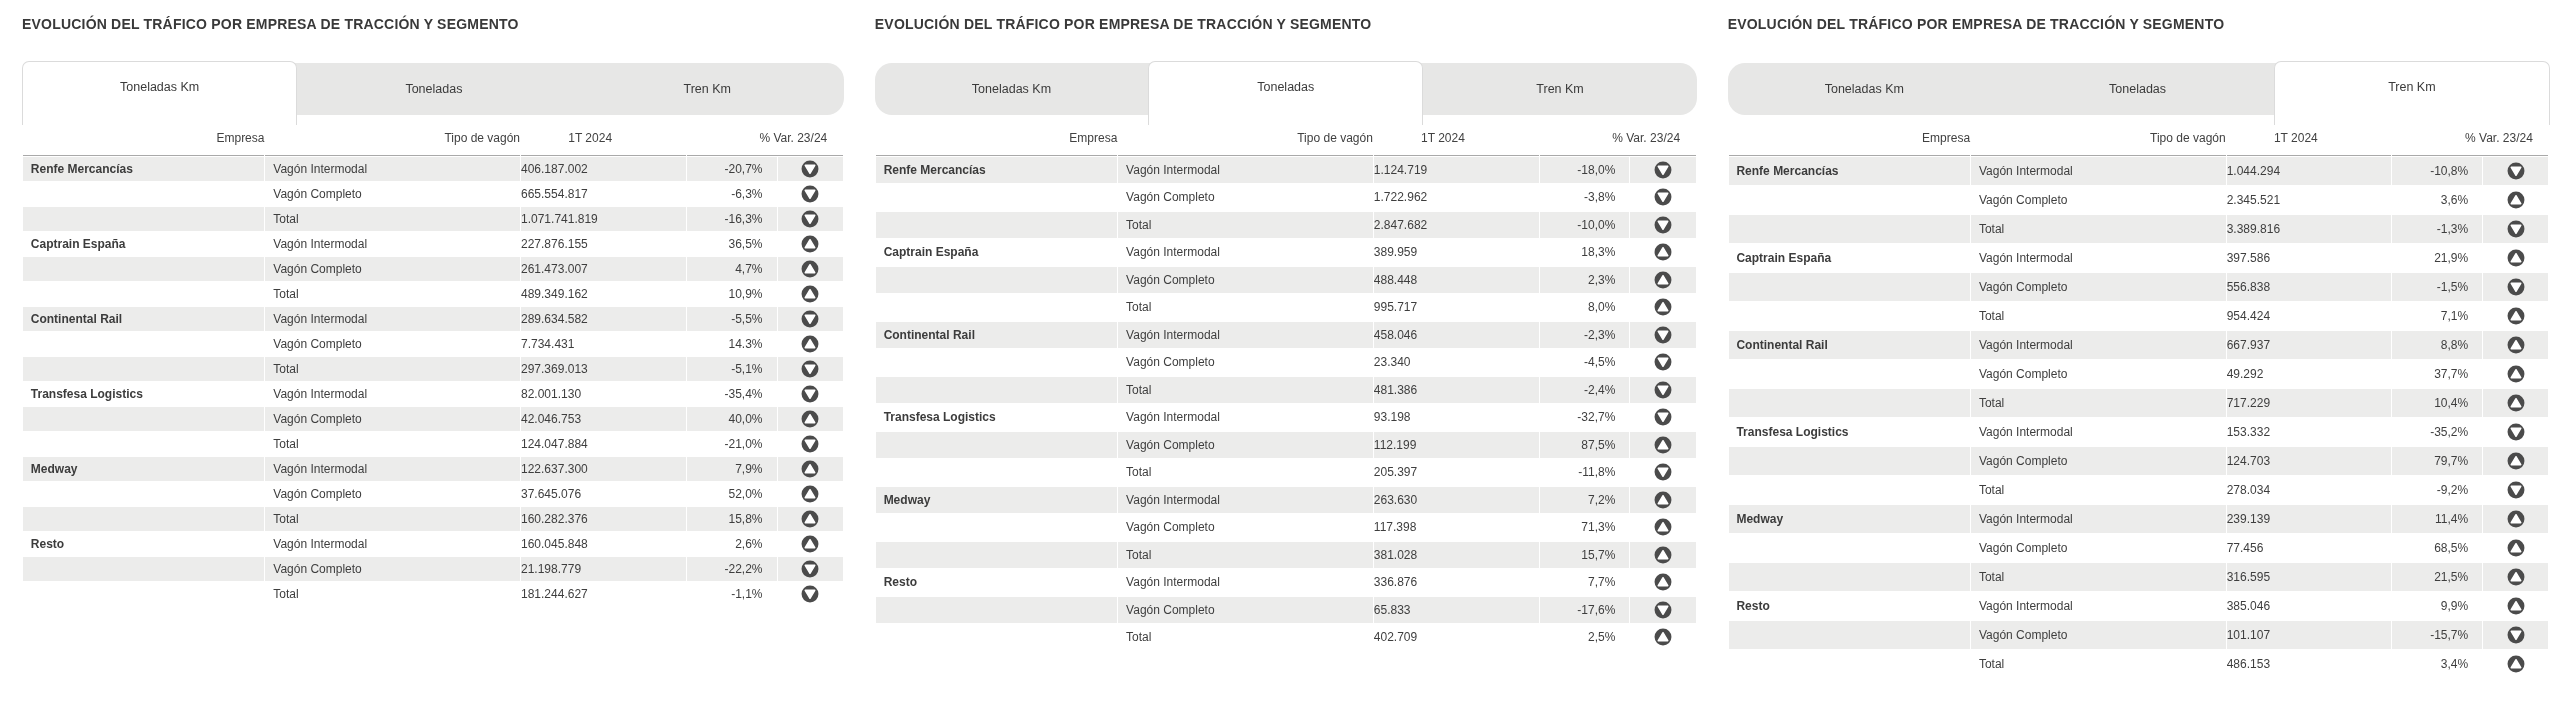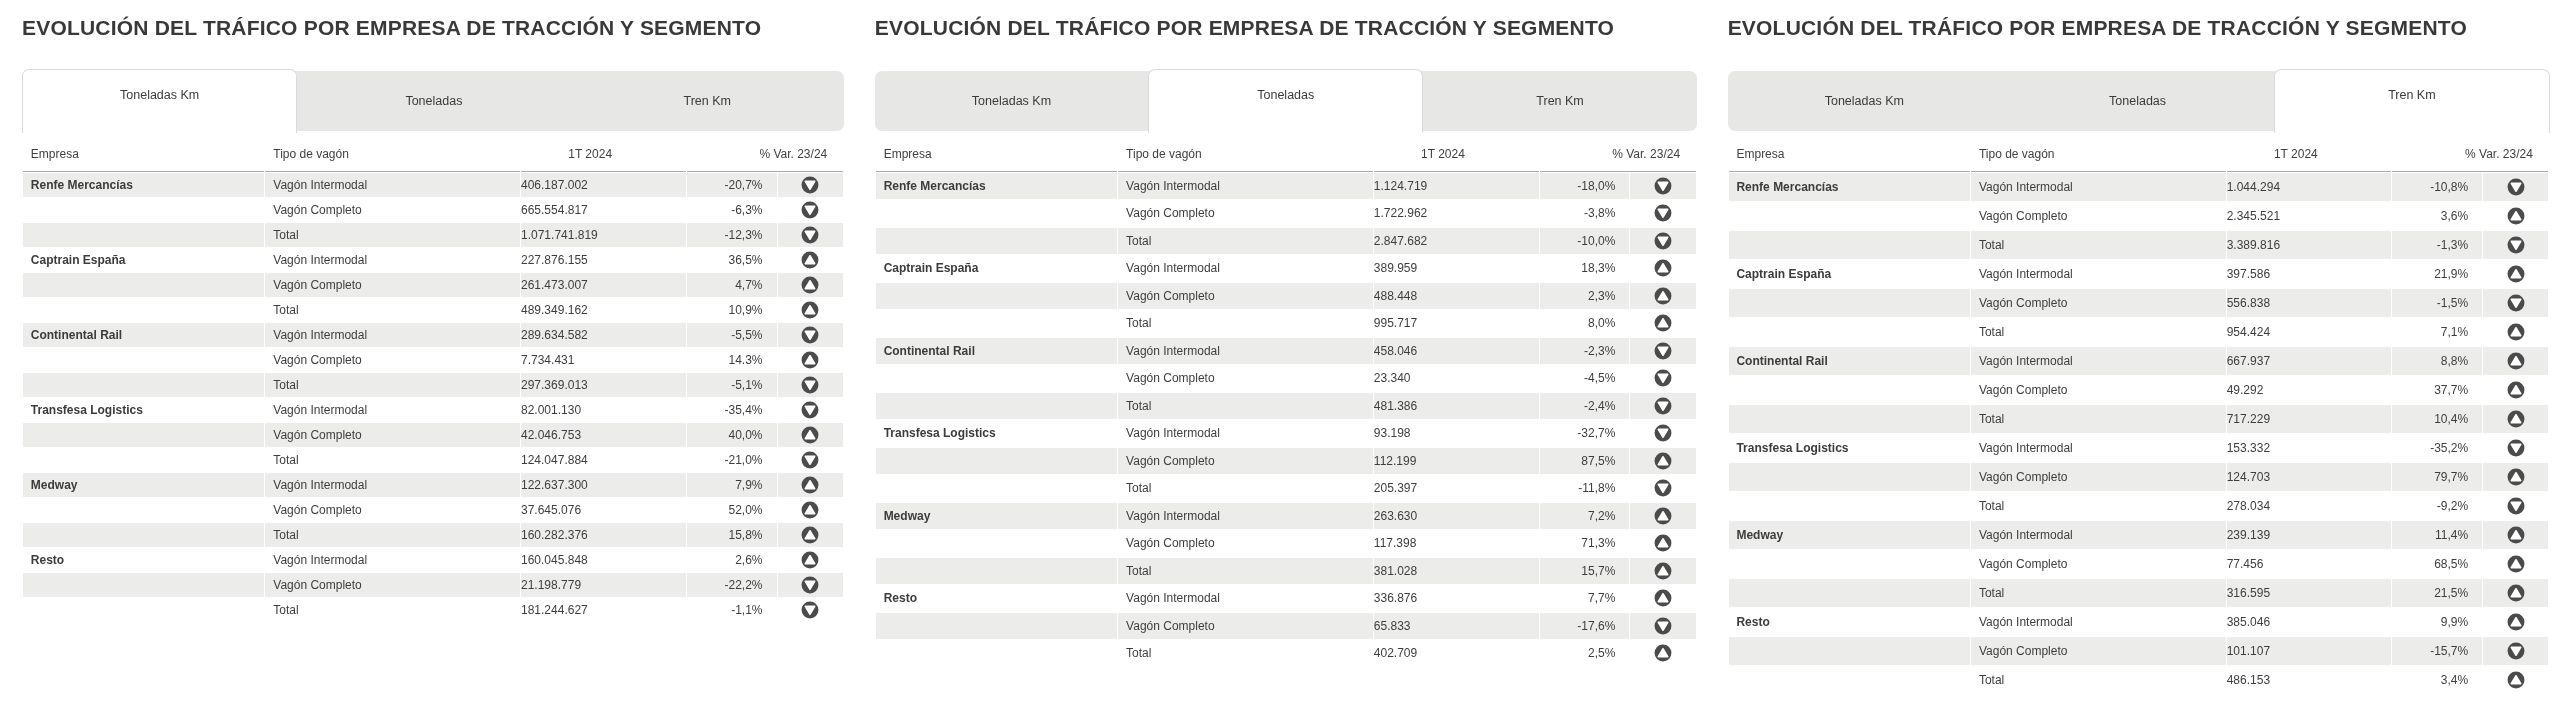--- a/index.html
+++ b/index.html
@@ -5,45 +5,45 @@
   * { box-sizing: border-box; margin: 0; padding: 0; }
   html, body { background: #ffffff; }
   body {
     width: 2576px; height: 712px; overflow: hidden;
     font-family: "Liberation Sans", "DejaVu Sans", sans-serif;
     color: #3e3e3e;
   }
   .panels { display: flex; gap: 31px; padding: 9.4px 26.5px 0 22px; }
   .panel { flex: 1; min-width: 0; }
   .panel-title {
-    font-size: 21px; font-weight: 700; color: #393939;
+    font-size: 14px; font-weight: 700; color: #393939;
     letter-spacing: 0.2px; margin: 6.2px 0 0 0; white-space: nowrap;
   }
   .tabbar {
-    margin-top: 31px; height: 60px; display: flex; align-items: stretch;
-    background: #e7e7e6; border-radius: 7px; position: relative;
+    margin-top: 31px; height: 52px; display: flex; align-items: stretch;
+    background: #e7e7e6; border-radius: 17px; position: relative;
   }
   .tab {
     flex: 1; display: flex; align-items: center; justify-content: center;
     font-size: 12.5px; color: #3b3b3b; cursor: pointer; white-space: nowrap;
   }
   .tab.active {
     background: #ffffff; border: 1.6px solid #dbdbdb; border-bottom: none;
     border-radius: 7px 7px 0 0; height: 64px; margin-top: -1.6px;
     padding-bottom: 12.5px; position: relative; z-index: 2;
   }
   .data-table {
     width: 100%; margin-top: 11px; table-layout: fixed;
     border-collapse: separate; border-spacing: 1.6px;
     font-size: 12px; color: #3e3e3e;
   }
   col.w-emp { width: 29.6%; } col.w-tipo { width: 31.2%; }
   col.w-val { width: 20.2%; } col.w-var { width: 11%; } col.w-ico { width: 8%; }
   thead th {
-    font-weight: 400; text-align: left; font-size: 12px; color: #414141;
+    font-weight: 400; text-align: right; font-size: 12px; color: #414141;
     padding: 4.7px 0 9.4px 7.8px; border-bottom: 0.8px solid #a9a9a9; background: #ffffff;
   }
   th.h-period { text-align: center; padding-right: 26.5px; padding-left: 0; }
   th.h-var   { text-align: right; padding-right: 15.6px; padding-left: 0; }
   tbody td { height: var(--rh); vertical-align: middle; overflow: hidden; white-space: nowrap; }
   tbody tr:nth-child(odd) td { background: #ececeb; }
   .p1 { --rh: 24px; } .p2 { --rh: 26.5px; } .p3 { --rh: 28px; }
   td.c-emp  { padding-left: 7.8px; font-weight: 700; color: #3c3c3c; }
   td.c-tipo { padding-left: 7.8px; }
   td.c-val  { text-align: left; padding-right: 7.8px; }
@@ -96,21 +96,21 @@
             <td class="c-var">-6,3%</td>
             <td class="c-ico"><svg viewBox="0 0 20 20" width="18" height="18" aria-hidden="true">
                 <circle cx="10" cy="10" r="9.4" fill="#4b4b4b"></circle>
                 <path d="M10 14.8 L4.7 5.9 L15.3 5.9 Z" fill="#ffffff" stroke="#ffffff" stroke-width="1.6" stroke-linejoin="round"></path>
               </svg></td>
           </tr>
           <tr>
             <td class="c-emp"></td>
             <td class="c-tipo">Total</td>
             <td class="c-val">1.071.741.819</td>
-            <td class="c-var">-12,3%</td>
+            <td class="c-var">-16,3%</td>
             <td class="c-ico"><svg viewBox="0 0 20 20" width="18" height="18" aria-hidden="true">
                 <circle cx="10" cy="10" r="9.4" fill="#4b4b4b"></circle>
                 <path d="M10 14.8 L4.7 5.9 L15.3 5.9 Z" fill="#ffffff" stroke="#ffffff" stroke-width="1.6" stroke-linejoin="round"></path>
               </svg></td>
           </tr>
           <tr>
             <td class="c-emp">Captrain España</td>
             <td class="c-tipo">Vagón Intermodal</td>
             <td class="c-val">227.876.155</td>
             <td class="c-var">36,5%</td>

